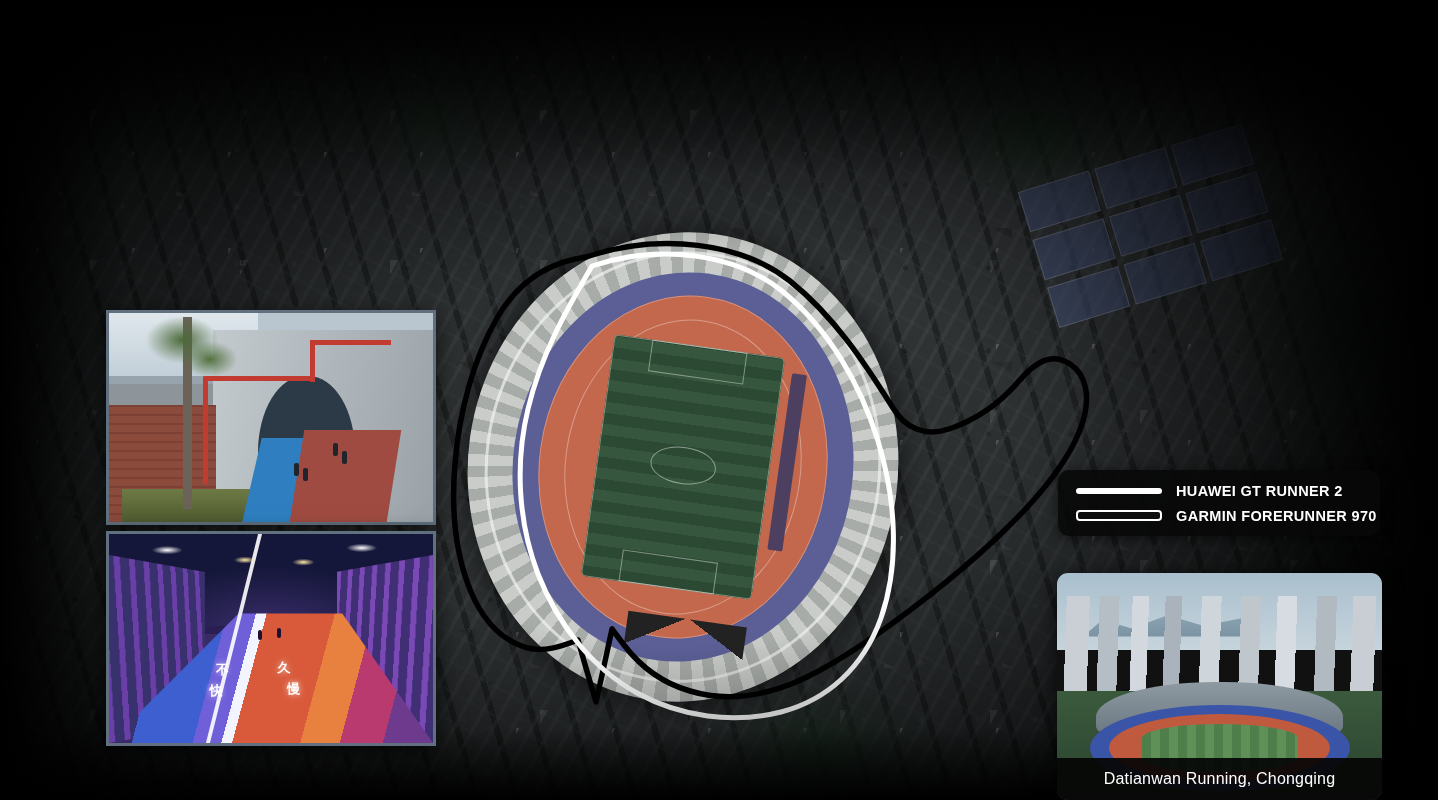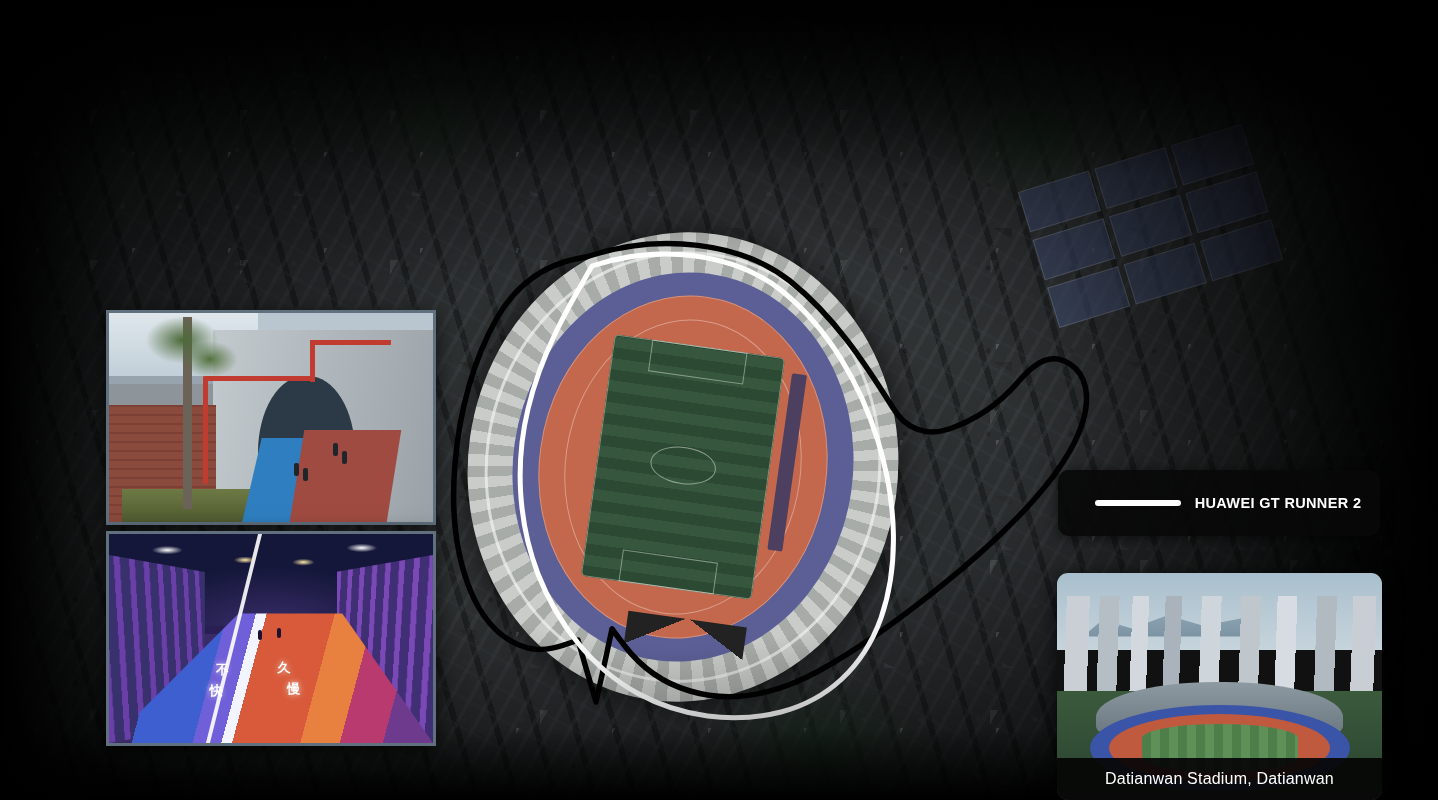--- a/index.html
+++ b/index.html
@@ -186,21 +186,21 @@
       radial-gradient(ellipse 16px 5px at 60% 44%, #ffe9a8, transparent 70%); }
   .ti-glyph{ position:absolute; color:#fff; font-size:13px; font-weight:700;
     text-shadow:0 0 6px rgba(255,255,255,.8); }
   .ti-runner{ position:absolute; width:4px; height:10px; background:#1b1030;
     border-radius:2px; }
 
   
   .legend{
     position:absolute; left:1058px; top:470px; width:322px; height:66px;
     background:rgba(8,8,8,.90); border-radius:11px;
-    display:flex; flex-direction:row; justify-content:center;
+    display:flex; flex-direction:column; justify-content:center;
     padding:0 0 0 18px; gap:9px;
     box-shadow:0 2px 14px rgba(0,0,0,.6);
   }
   .legend-row{ display:flex; align-items:center; gap:14px; }
   .sw{ width:86px; height:8px; flex:none; border-radius:4px; }
   .sw-solid{ background:#fff; height:6px; }
   .sw-hollow{ background:#0d0d0d; border:2px solid #fff; height:11px; }
   .legend-label{ color:#fff; font-size:14.5px; font-weight:700; letter-spacing:.35px; white-space:nowrap; }
 
   
@@ -358,31 +358,35 @@
       <div class="ti-glyph" style="left:55%;top:70%">慢</div>
     </div>
 
   </div>
 
   <div class="legend">
     <div class="legend-row">
       <span class="sw sw-solid"></span>
       <span class="legend-label">HUAWEI GT RUNNER 2</span>
     </div>
+    <div class="legend-row">
+      <span class="sw sw-hollow"></span>
+      <span class="legend-label">GARMIN FORERUNNER 970</span>
+    </div>
   </div>
 
   <div class="photo-card">
     <div class="pc-img">
       <div class="pc-sky"></div>
       <div class="pc-hills"></div>
       <div class="pc-city"></div>
       <div class="pc-green"></div>
       <div class="pc-stand"></div>
       <div class="pc-outer"></div>
       <div class="pc-red"></div>
       <div class="pc-pitch"></div>
     </div>
     <div class="pc-caption">
-      <span>Datianwan Stadium, Datianwan</span>
+      <span>Datianwan Running, Chongqing</span>
     </div>
   </div>
 
 </div>
 
 </body></html>

